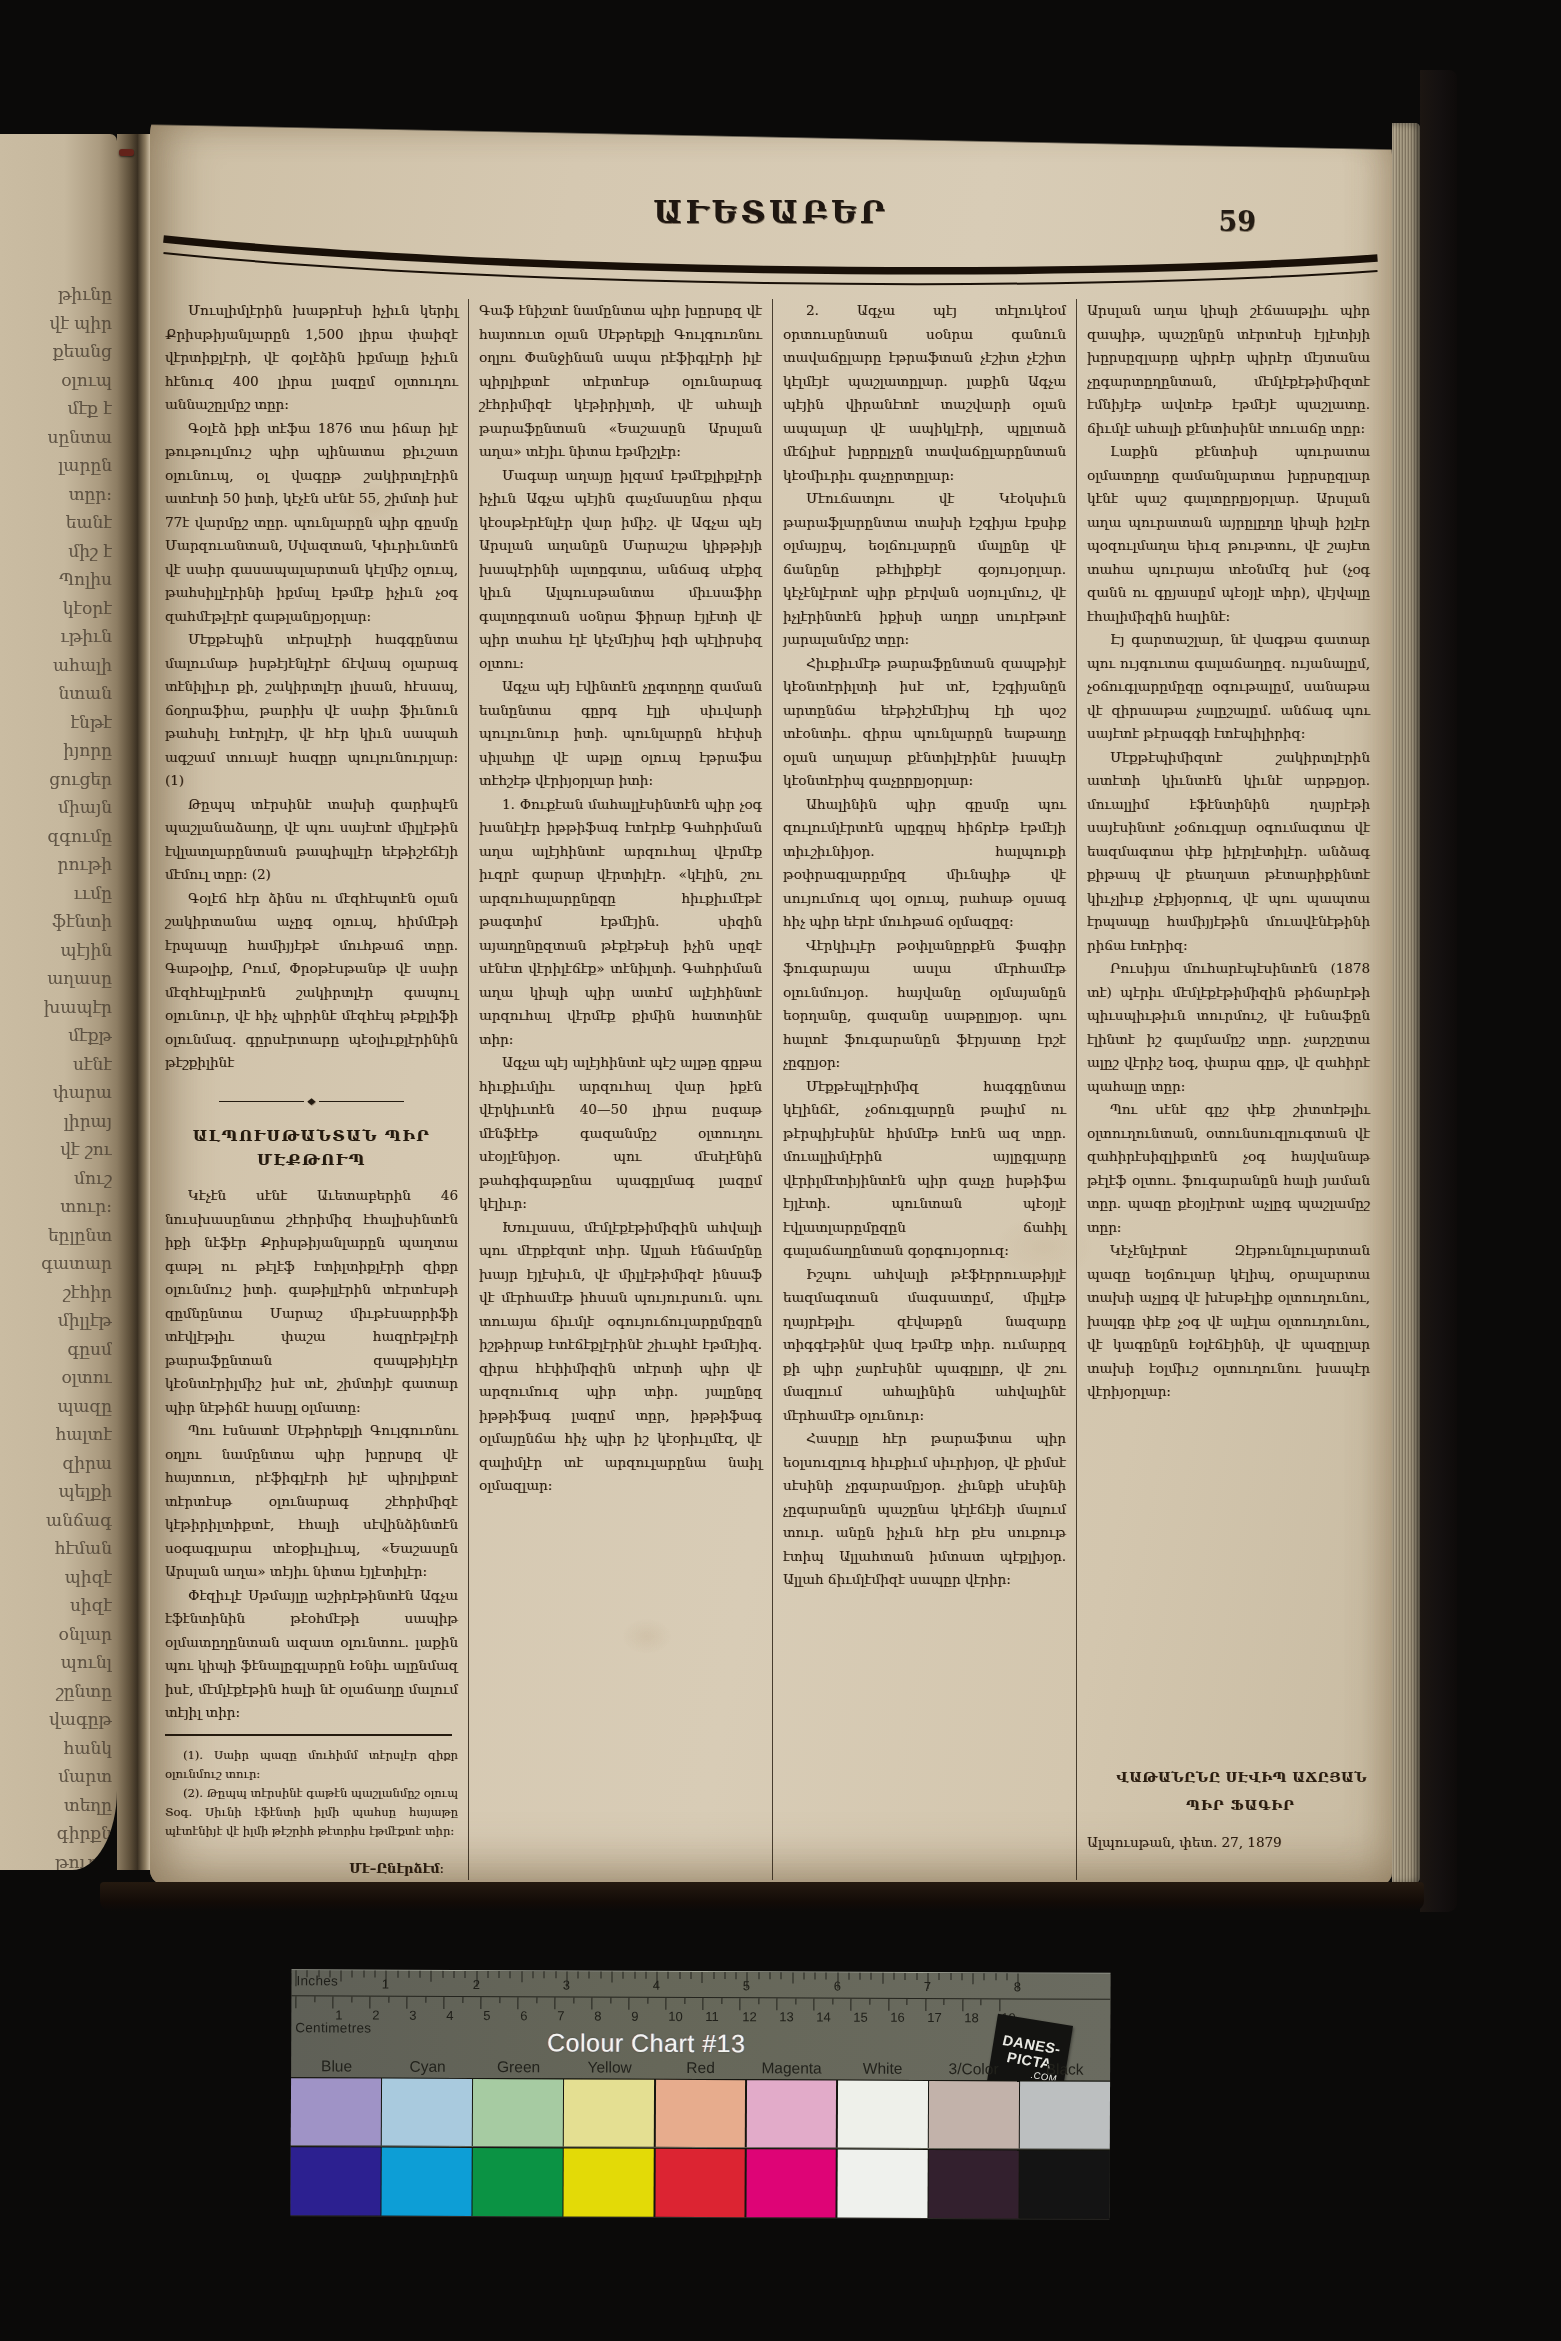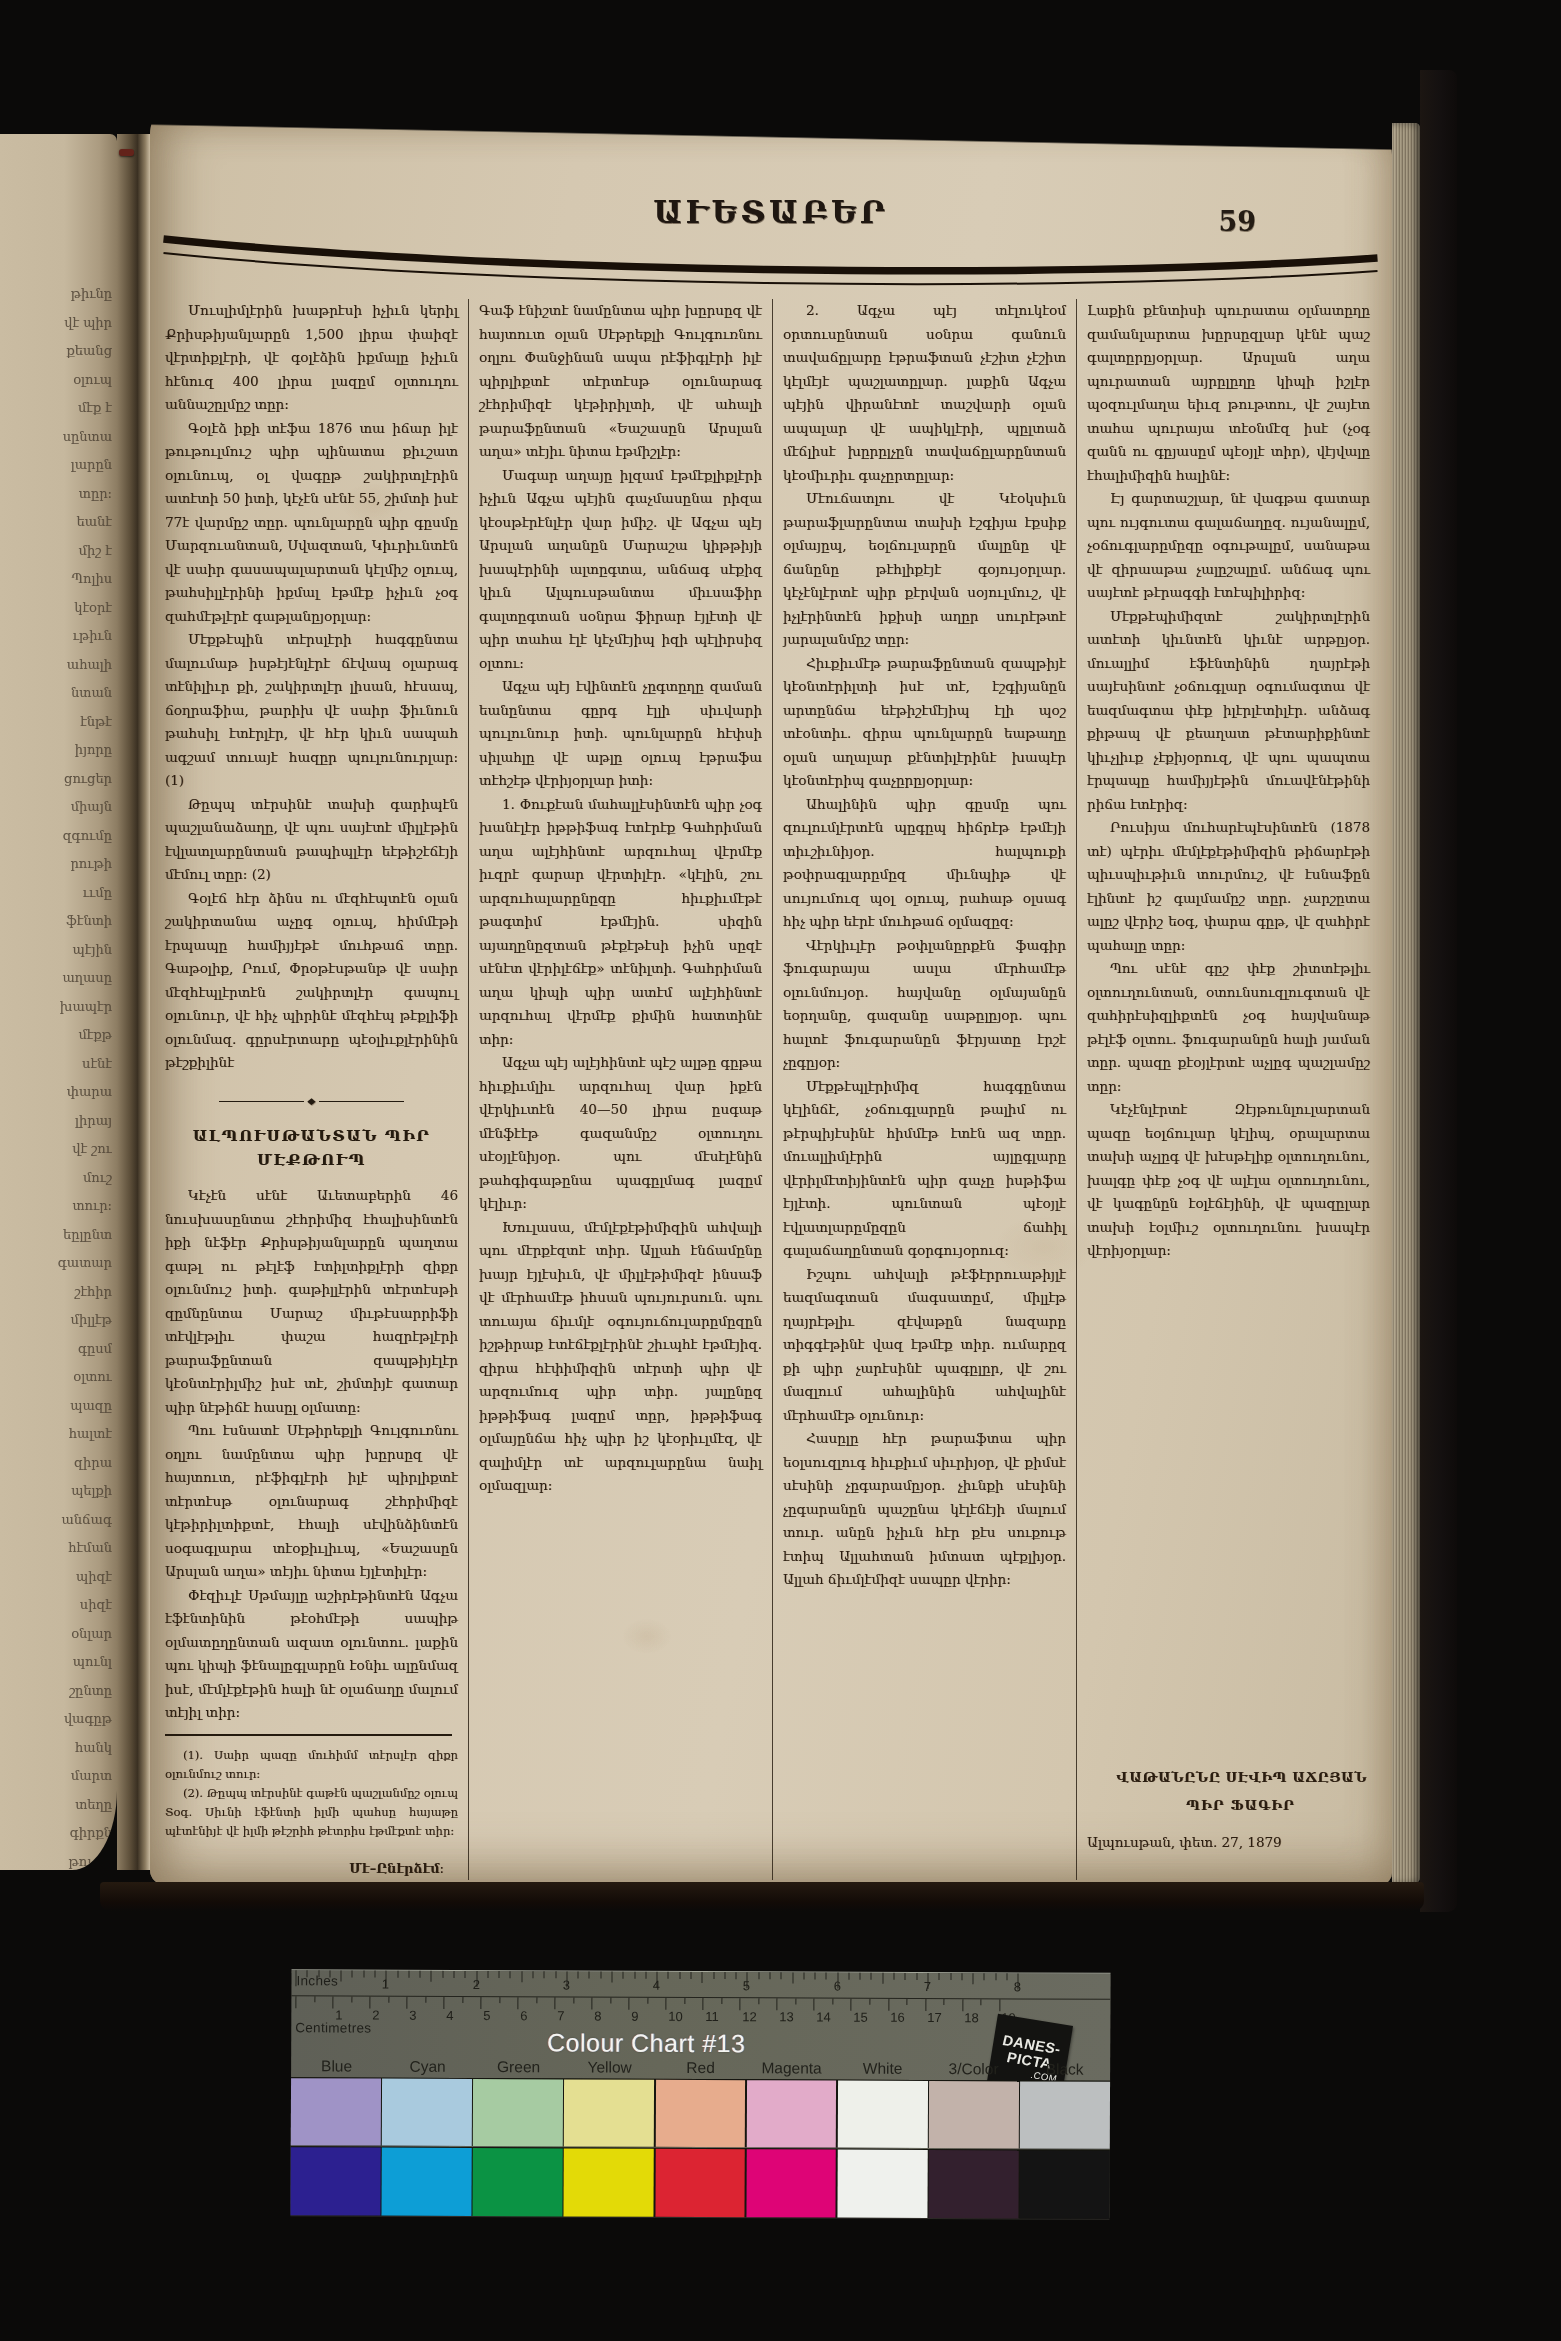--- a/index.html
+++ b/index.html
@@ -4,21 +4,21 @@
 <style>
   html,body{margin:0;padding:0;background:#060505;}
   .scene{position:relative;width:1561px;height:2342px;background:#0b0a09;overflow:hidden;
          font-family:"DejaVu Serif","DejaVu Sans",serif;}
 
   
   .left-page{position:absolute;left:0;top:134px;width:117px;height:1736px;
     background:linear-gradient(90deg,#cabca2 0%,#c6b89e 55%,#ab9b80 85%,#8d7d63 100%);
     border-radius:0 7px 45px 0/0 7px 80px 0;overflow:hidden;}
   .left-page .frags{padding:146px 5px 0 0;text-align:right;}
-  .left-page .frags div{line-height:28.5px;font-size:13px;color:#4b4033;opacity:.82;
+  .left-page .frags div{line-height:28.5px;font-size:17px;color:#4b4033;opacity:.82;
     white-space:nowrap;overflow:hidden;text-shadow:0.3px 0.3px 0 rgba(60,40,20,.25);}
 
   .gutter{position:absolute;left:117px;top:134px;width:33px;height:1736px;
     background:linear-gradient(90deg,#8d7d63 0%,#5c4e39 40%,#3a3022 62%,#8a7a5f 85%,#c9bba1 100%);}
   .endband{position:absolute;left:119px;top:149px;width:15px;height:6.5px;background:#63231a;
     border-radius:3px;box-shadow:0 1px 2px rgba(0,0,0,.6);}
 
   
   .page{position:absolute;left:150px;top:115px;width:1242px;height:1769px;
     background:linear-gradient(100deg,#cdbfa5 0%,#d5c8b1 28%,#d8ccb6 55%,#d3c6ae 78%,#c8bba2 100%);
@@ -232,20 +232,21 @@
           <p>Հիւքիւմէթ թարաֆընտան զապթիյէ կէօնտէրիլտի իսէ տէ, էշգիյանըն արտընճա եէթիշէմէյիպ էլի պօշ տէօնտիւ. զիրա պունլարըն եաթաղը օլան աղալար քէնտիլէրինէ խապէր կէօնտէրիպ գաչըրըյօրլար։</p>
           <p>Ահալինին պիր գըսմը պու զուլումլէրտէն պըգըպ հիճրէթ էթմէյի տիւշիւնիյօր. հալպուքի թօփրագլարըմըզ միւնպիթ վէ սույումուզ պօլ օլուպ, րահաթ օլսագ հիչ պիր եէրէ մուհթաճ օլմազըզ։</p>
           <p>Վէրկիւլէր թօփլանըրքէն ֆագիր ֆուգարայա ասլա մէրհամէթ օլունմույօր. հայվանը օլմայանըն եօրղանը, գազանը սաթըլըյօր. պու հալտէ ֆուգարանըն ֆէրյատը էրշէ չըգըյօր։</p>
           <p>Մէքթէպլէրիմիզ հագգընտա կէլինճէ, չօճուգլարըն թալիմ ու թէրպիյէսինէ հիմմէթ էտէն ազ տըր. մուալլիմլէրին այլըգլարը վէրիլմէտիյինտէն պիր գաչը իսթիֆա էյլէտի. պունտան պէօյլէ էվլատլարըմըզըն ճահիլ գալաճաղընտան գօրգույօրուզ։</p>
           <p>Իշպու ահվալի թէֆէրրուաթիյլէ եազմագտան մագսատըմ, միլլէթ ղայրէթլիւ զէվաթըն նազարը տիգգէթինէ վազ էթմէք տիր. ումարըզ քի պիր չարէսինէ պագըլըր, վէ շու մազլում ահալինին ահվալինէ մէրհամէթ օլունուր։</p>
           <p>Հասըլը հէր թարաֆտա պիր եօլսուզլուգ հիւքիւմ սիւրիյօր, վէ քիմսէ սէսինի չըգարամըյօր. չիւնքի սէսինի չըգարանըն պաշընա կէլէճէյի մալում տուր. անըն իչիւն հէր քէս սուքութ էտիպ Ալլահտան իմտատ պէքլիյօր. Ալլահ ճիւմլէմիզէ սապըր վէրիր։</p>
         </div>
 
       <div class="col col4">
         <div>
+            <p>Արսլան աղա կիպի շէճաաթլիւ պիր զապիթ, պաշընըն տէրտէսի էյլէտիյի խըրսըզլարը պիրէր պիրէր մէյտանա չըգարտըղընտան, մէմլէքէթիմիզտէ էմնիյէթ ավտէթ էթմէյէ պաշլատը. ճիւմլէ ահալի քէնտիսինէ տուաճը տըր։</p>
             <p>Լաքին քէնտիսի պուրատա օլմատըղը զամանլարտա խըրսըզլար կէնէ պաշ գալտըրըյօրլար. Արսլան աղա պուրատան այրըլըղը կիպի իշլէր պօզուլմաղա եիւզ թութտու, վէ շայէտ տահա պուրայա տէօնմէզ իսէ (չօգ զանն ու գըյասըմ պէօյլէ տիր), վէյվալը էհալիմիզին հալինէ։</p>
             <p>Էյ գարտաշլար, նէ վագթա գատար պու ույգուտա գալաճաղըզ. ույանալըմ, չօճուգլարըմըզը օգութալըմ, սանաթա վէ զիրաաթա չալըշալըմ. անճագ պու սայէտէ թէրագգի էտէպիլիրիզ։</p>
             <p>Մէքթէպիմիզտէ շակիրտլէրին ատէտի կիւնտէն կիւնէ արթըյօր. մուալլիմ էֆէնտինին ղայրէթի սայէսինտէ չօճուգլար օգումագտա վէ եազմագտա փէք իլէրլէտիլէր. անձագ քիթապ վէ քեաղատ թէտարիքինտէ կիւչլիւք չէքիյօրուզ, վէ պու պապտա էրպապը համիյյէթին մուավէնէթինի րիճա էտէրիզ։</p>
             <p>Րուսիյա մուհարէպէսինտէն (1878 տէ) պէրիւ մէմլէքէթիմիզին թիճարէթի պիւսպիւթիւն տուրմուշ, վէ էսնաֆըն էլինտէ իշ գալմամըշ տըր. չարշըտա ալըշ վէրիշ եօգ, փարա գըթ, վէ զահիրէ պահալը տըր։</p>
             <p>Պու սէնէ գըշ փէք շիտտէթլիւ օլտուղունտան, օտունսուզլուգտան վէ զահիրէսիզլիքտէն չօգ հայվանաթ թէլէֆ օլտու. ֆուգարանըն հալի յաման տըր. պազը քէօյլէրտէ աչլըգ պաշլամըշ տըր։</p>
             <p>Կէչէնլէրտէ Զէյթունլուլարտան պազը եօլճուլար կէլիպ, օրալարտա տախի աչլըգ վէ խէսթէլիք օլտուղունու, խալգը փէք չօգ վէ ալէլա օլտուղունու, վէ կագընըն էօլէճէյինի, վէ պազըլար տախի էօլմիւշ օլտուղունու խապէր վէրիյօրլար։</p>
           </div>
         <div class="sig-block">
           <div class="sig-line1">ՎԱԹԱՆԸՆԸ ՍԷՎԻՊ ԱՃԸՅԱՆ</div>
           <div class="sig-line2">ՊԻՐ ՖԱԳԻՐ</div>

